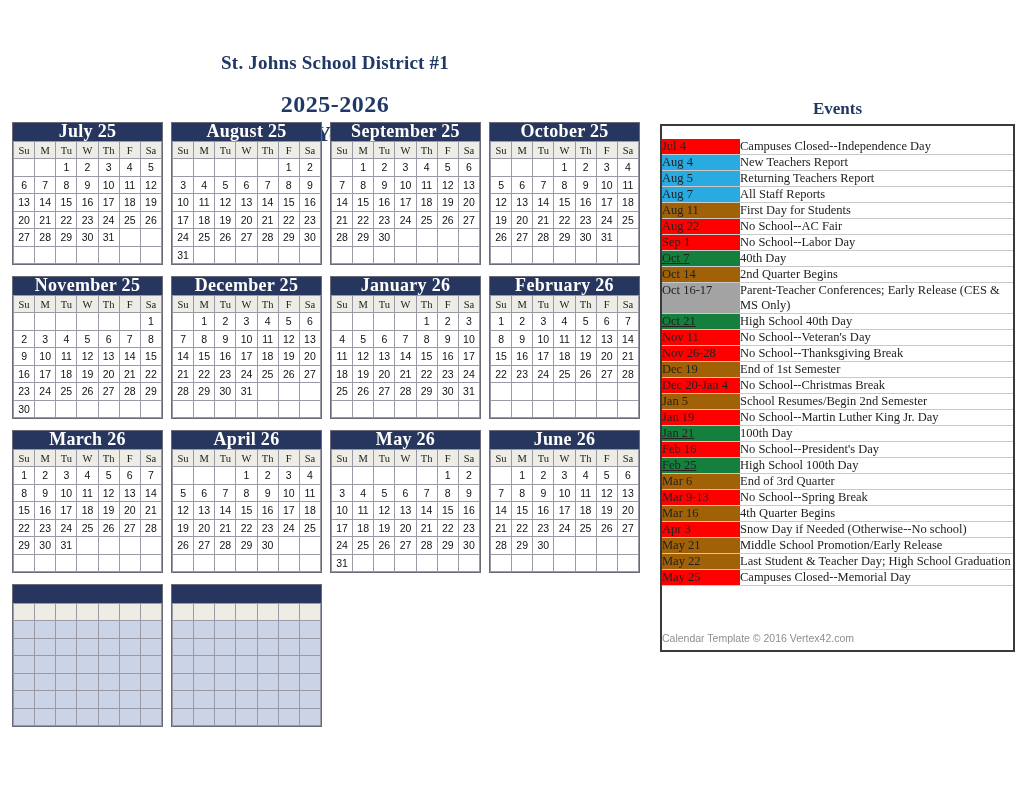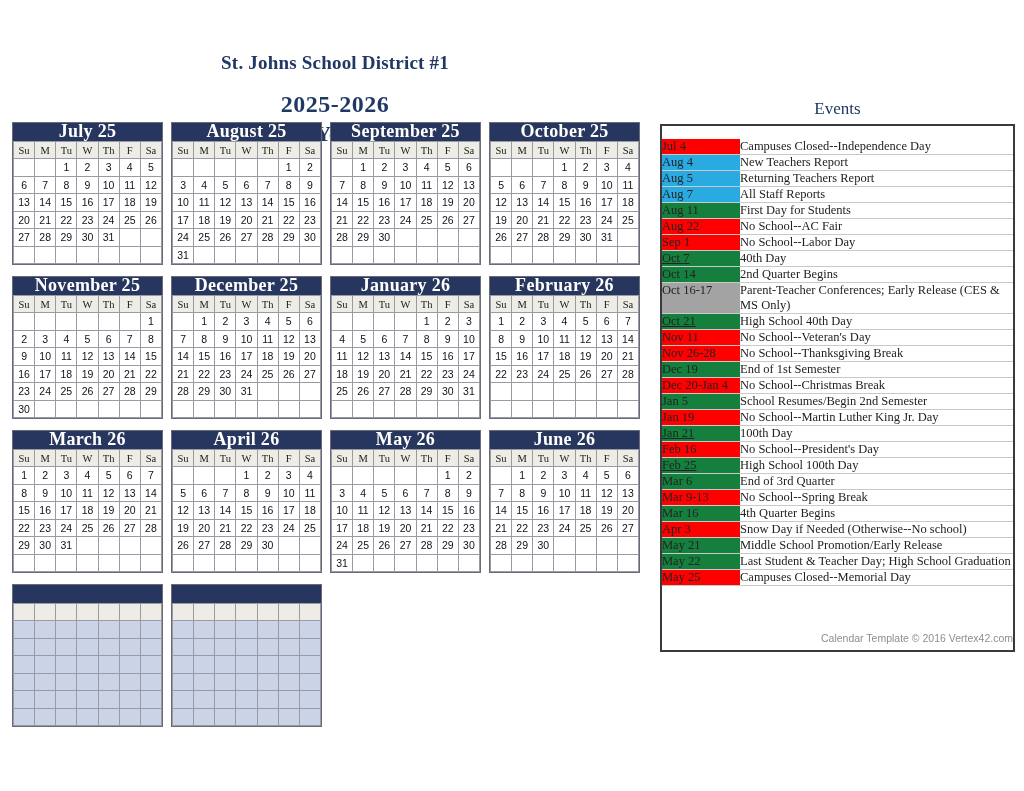--- a/index.html
+++ b/index.html
@@ -109,21 +109,21 @@
   .month.empty table.month-table td { background: #CBD3E6; }
 
   
   #events-title {
     position: absolute;
     left: 660px;
     top: 99px;
     width: 355px;
     text-align: center;
     font-size: 17px;
-    font-weight: normal;
+    font-weight: bold;
     color: #1F3864;
   }
   #events-panel {
     position: absolute;
     left: 660px;
     top: 124px;
     width: 355px;
     height: 528px;
     border: 2px solid #3a3a3a;
     background: #ffffff;
@@ -153,30 +153,30 @@
     overflow: hidden;
     font-family: "Liberation Serif", serif;
   }
   td.ev-desc {
     padding-left: 8px;
     font-family: "Liberation Serif", serif;
     margin-left: 16px;
   }
   .c-red    { background: #FF0000; color: #8f1d1d; }
   .c-cyan   { background: #29ABE2; color: #124f6a; }
-  .c-purple { background: #15803d; color: #3b3b74; }
+  .c-purple { background: #a16207; color: #3b3b74; }
   .c-green  { background: #15803d; color: #2d5112; text-decoration: underline; }
   .c-orange { background: #a3a3a3; color: #7a5a00; }
 
   #events-footer {
     position: absolute;
     left: 0;
     right: 0;
     bottom: 6px;
-    text-align: right;
+    text-align: left;
     font-size: 10.5px;
     color: #8e8e8e;
     font-family: "Liberation Sans", sans-serif;
   }
 </style>
 </head>
 <body>
 
 <div id="title-block">
   <div id="district-name">St. Johns School District #1</div>

